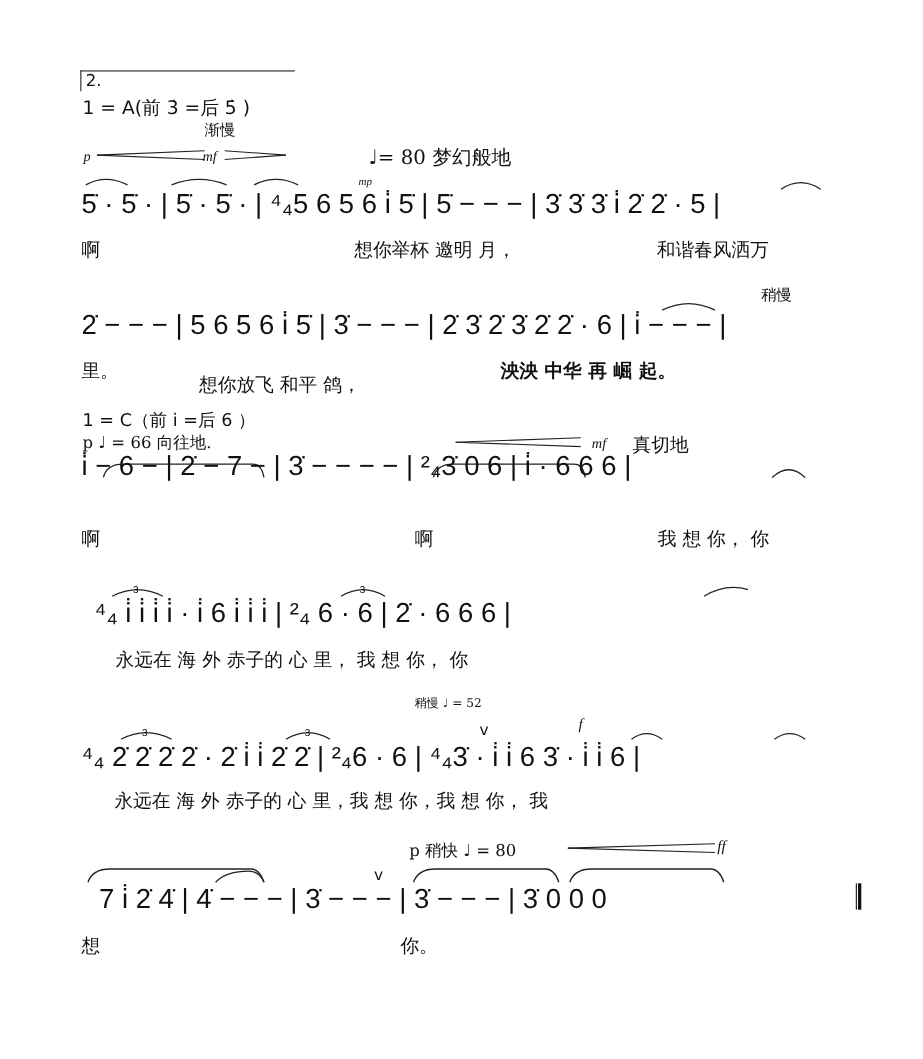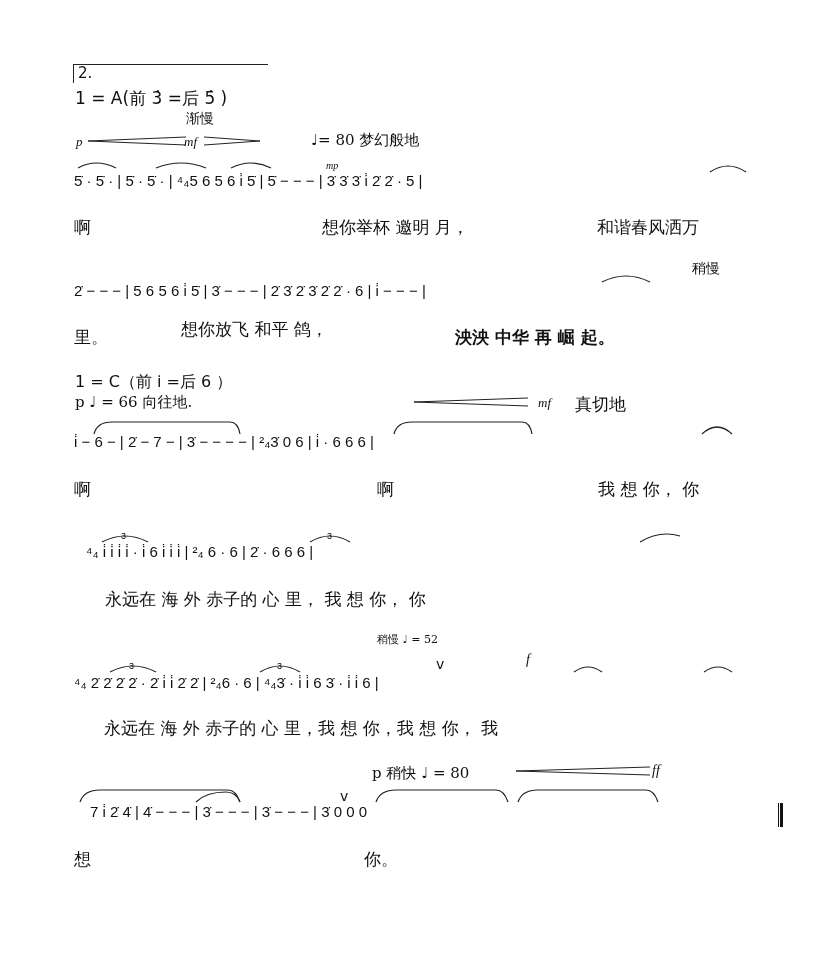--- a/index.html
+++ b/index.html
@@ -1,20 +1,20 @@
 <!DOCTYPE html>
 <html><head>
 <meta charset="utf-8">
 <style>
   html, body { margin: 0; padding: 0; background: #ffffff; }
   body { width: 839px; height: 963px; position: relative; overflow: hidden;
          font-family: "DejaVu Sans", "Liberation Sans", sans-serif; color: #111; }
   .abs { position: absolute; white-space: nowrap; }
   .serif { font-family: "DejaVu Serif", "Liberation Serif", serif; }
-  .note-line { font-size: 15px; font-family: "Liberation Sans", "DejaVu Sans", sans-serif; letter-spacing: 0px; }
+  .note-line { font-size: 25px; font-family: "Liberation Sans", "DejaVu Sans", sans-serif; letter-spacing: 0px; }
   .lyric { font-size: 17px; font-family: "DejaVu Serif", "Liberation Serif", serif; }
   .small { font-size: 14px; }
   .tiny { font-size: 11px; font-style: italic; font-family: "Liberation Serif", serif; }
   .volta { position: absolute; left: 73px; top: 64px; width: 194px; height: 18px;
            border-top: 1.3px solid #222; border-left: 1.3px solid #222; }
   .hair { position: absolute; height: 0; }
   .hair svg { display: block; }
   .slur { position: absolute; }
   .dbar { position: absolute; left: 778px; top: 803px; width: 5px; height: 24px;
           border-left: 1.5px solid #111; border-right: 3px solid #111; box-sizing: border-box; }
@@ -34,21 +34,21 @@
       <line x1="0" y1="5" x2="98" y2="9" stroke="#222" stroke-width="1"></line>
     </svg>
 </div>
 <div class="abs tiny" style="left:184px;top:134px;font-size:13px;">mf</div>
 <div class="hair" style="left:204px;top:136px;">
   <svg width="58" height="10">
       <line x1="0" y1="1" x2="56" y2="5" stroke="#222" stroke-width="1"></line>
       <line x1="0" y1="9" x2="56" y2="5" stroke="#222" stroke-width="1"></line>
     </svg>
 </div>
-<div class="abs serif" style="left:311px;top:131px;font-size:15px;">♩= 80 梦幻般地</div>
+<div class="abs serif" style="left:335px;top:131px;font-size:18px;">♩= 80 梦幻般地</div>
 <div class="abs tiny" style="left:326px;top:160px;font-size:10px;">mp</div>
 
 <svg class="slur" style="left:76px;top:156px;" width="200" height="14">
   <path d="M2 12 Q20 2 40 12" fill="none" stroke="#222" stroke-width="1.2"></path>
   <path d="M80 12 Q105 2 130 12" fill="none" stroke="#222" stroke-width="1.2"></path>
   <path d="M155 12 Q175 2 195 12" fill="none" stroke="#222" stroke-width="1.2"></path>
 </svg>
 <svg class="slur" style="left:708px;top:160px;" width="40" height="14">
   <path d="M2 12 Q20 0 38 12" fill="none" stroke="#222" stroke-width="1.2"></path>
 </svg>
@@ -57,39 +57,39 @@
 <div class="abs lyric" style="left:74px;top:216px;">啊</div>
 <div class="abs lyric" style="left:322px;top:216px;">想你举杯 邀明   月，</div>
 <div class="abs lyric" style="left:597px;top:216px;">和谐春风洒万</div>
 
 <div class="abs serif small" style="left:692px;top:260px;">稍慢</div>
 <svg class="slur" style="left:600px;top:270px;" width="52" height="14">
   <path d="M2 12 Q26 0 50 12" fill="none" stroke="#222" stroke-width="1.2"></path>
 </svg>
 <div class="abs note-line" style="left:74px;top:282px;">2̇ − − −  | 5 6 5 6  i̇ 5̇  | 3̇ − − −  | 2̇ 3̇  2̇ 3̇  2̇  2̇ · 6  | i̇ − − −  |</div>
 <div class="abs lyric" style="left:74px;top:326px;">里。</div>
-<div class="abs lyric" style="left:181px;top:318px;">想你放飞 和平   鸽，</div>
+<div class="abs lyric" style="left:181px;top:338px;">想你放飞 和平   鸽，</div>
 <div class="abs lyric" style="left:455px;top:326px;font-weight:bold;">泱泱 中华 再 崛       起。</div>
 
 <div class="abs" style="left:75px;top:372px;font-size:16px;">1 = C（前 i̇ =后 6 ）</div>
 <div class="abs serif" style="left:75px;top:393px;font-size:15px;">p ♩ = 66 向往地.</div>
 <div class="hair" style="left:414px;top:397px;">
   <svg width="116" height="10">
       <line x1="0" y1="5" x2="114" y2="1" stroke="#222" stroke-width="1"></line>
       <line x1="0" y1="5" x2="114" y2="9" stroke="#222" stroke-width="1"></line>
     </svg>
 </div>
 <div class="abs tiny" style="left:538px;top:395px;font-size:13px;">mf</div>
 <div class="abs serif small" style="left:575px;top:393px;font-size:17px;">真切地</div>
 <svg class="slur" style="left:92px;top:418px;" width="720" height="18">
   <path d="M2 16 Q5 4 20 4 L138 4 Q146 4 148 16" fill="none" stroke="#222" stroke-width="1.2"></path>
   <path d="M302 16 Q305 4 320 4 L430 4 Q438 4 440 16" fill="none" stroke="#222" stroke-width="1.2"></path>
   <path d="M610 16 Q625 2 640 16" fill="none" stroke="#222" stroke-width="1.2"></path>
 </svg>
-<div class="abs note-line" style="left:74px;top:433px;">i̇  −  6  −  | 2̇  −  7  −  | 3̇ − − − − | ²₄3̇  0 6 | i̇ · 6  6 6 |</div>
+<div class="abs note-line" style="left:74px;top:410px;">i̇  −  6  −  | 2̇  −  7  −  | 3̇ − − − − | ²₄3̇  0 6 | i̇ · 6  6 6 |</div>
 <div class="abs lyric" style="left:74px;top:478px;">啊</div>
 <div class="abs lyric" style="left:377px;top:478px;">啊</div>
 <div class="abs lyric" style="left:598px;top:478px;">我   想   你，   你</div>
 
 <svg class="slur" style="left:100px;top:530px;" width="700" height="14">
   <path d="M2 12 Q25 0 48 12" fill="none" stroke="#222" stroke-width="1.1"></path>
   <text x="21" y="9" font-size="9" font-family="Liberation Sans, sans-serif">3</text>
   <path d="M210 12 Q230 0 250 12" fill="none" stroke="#222" stroke-width="1.1"></path>
   <text x="227" y="9" font-size="9" font-family="Liberation Sans, sans-serif">3</text>
   <path d="M540 12 Q560 0 580 6" fill="none" stroke="#222" stroke-width="1.1"></path>

